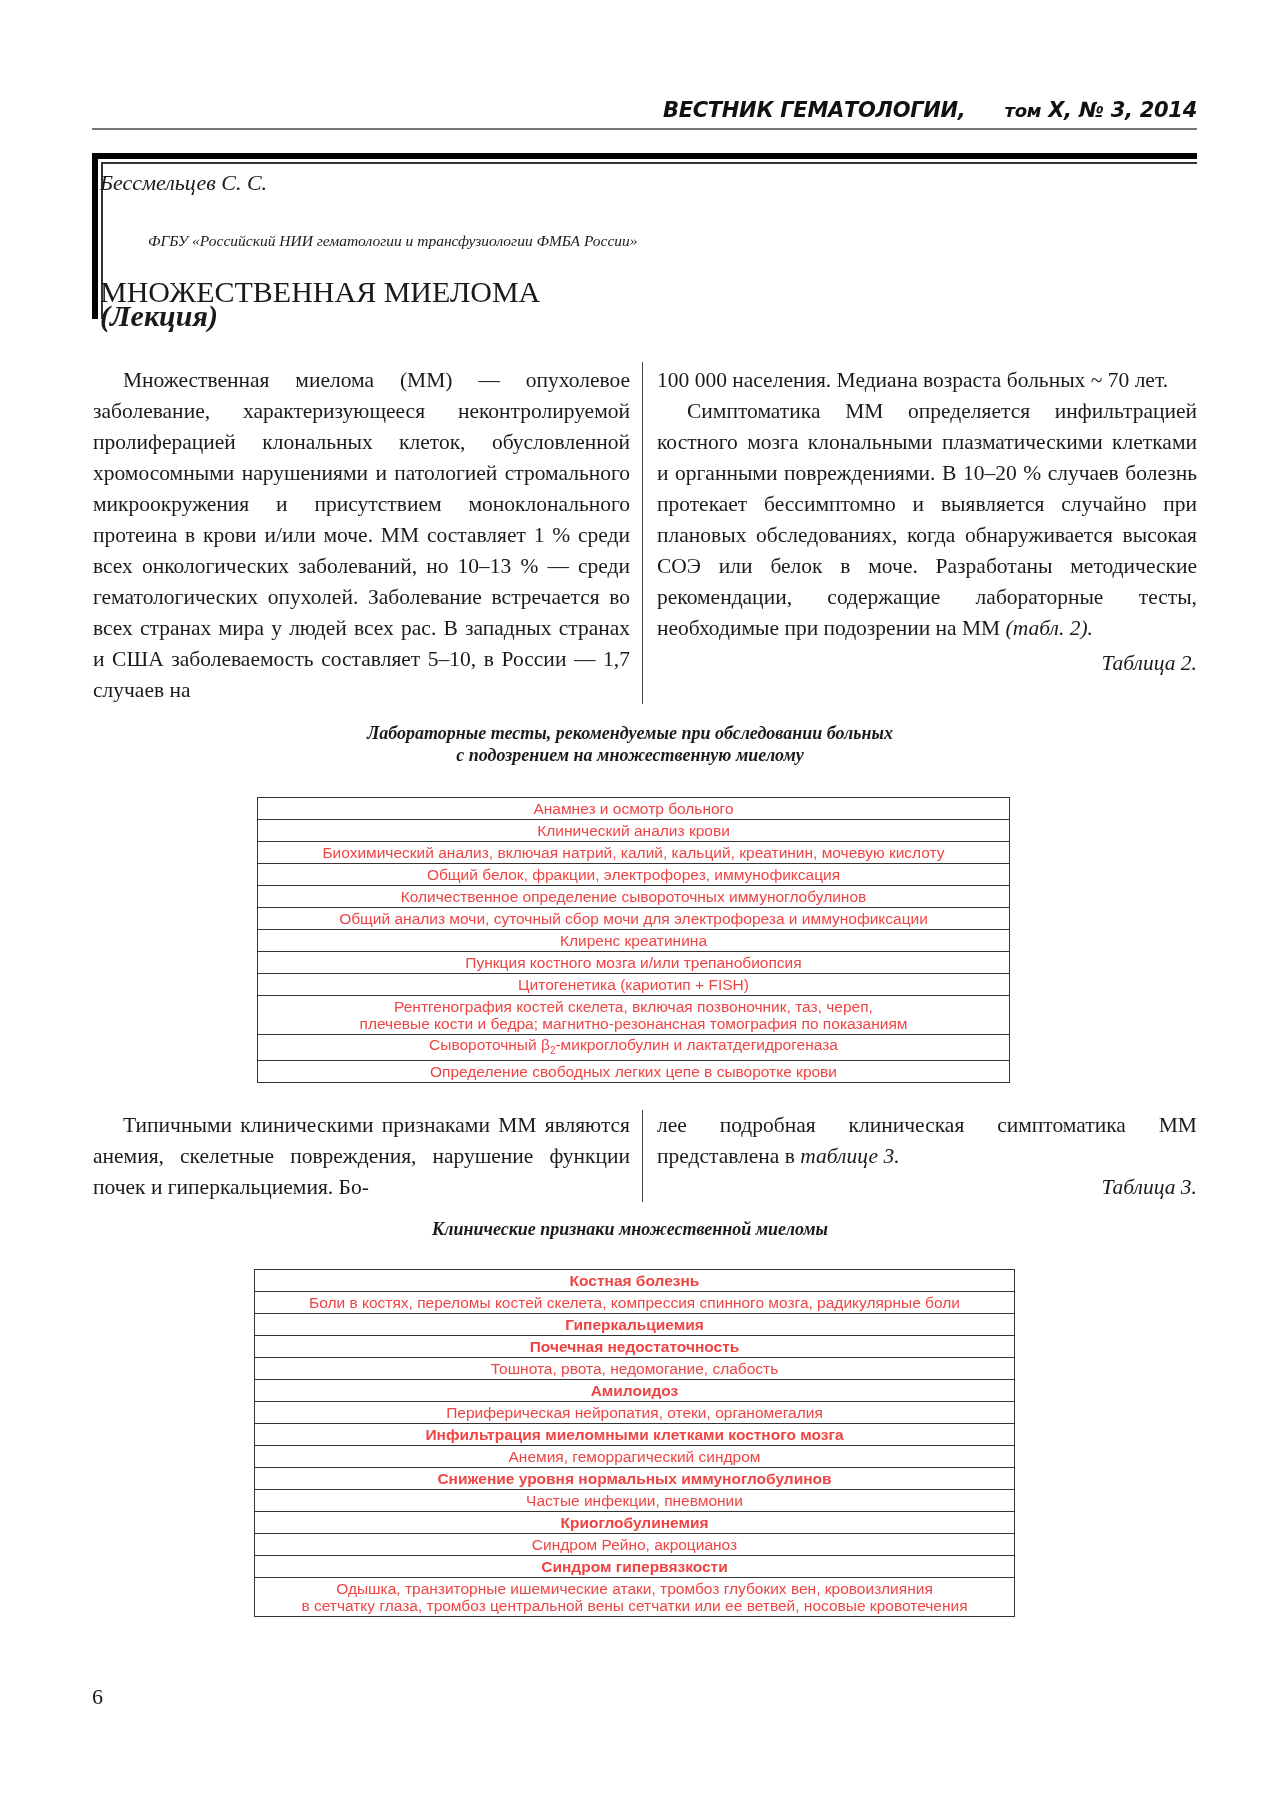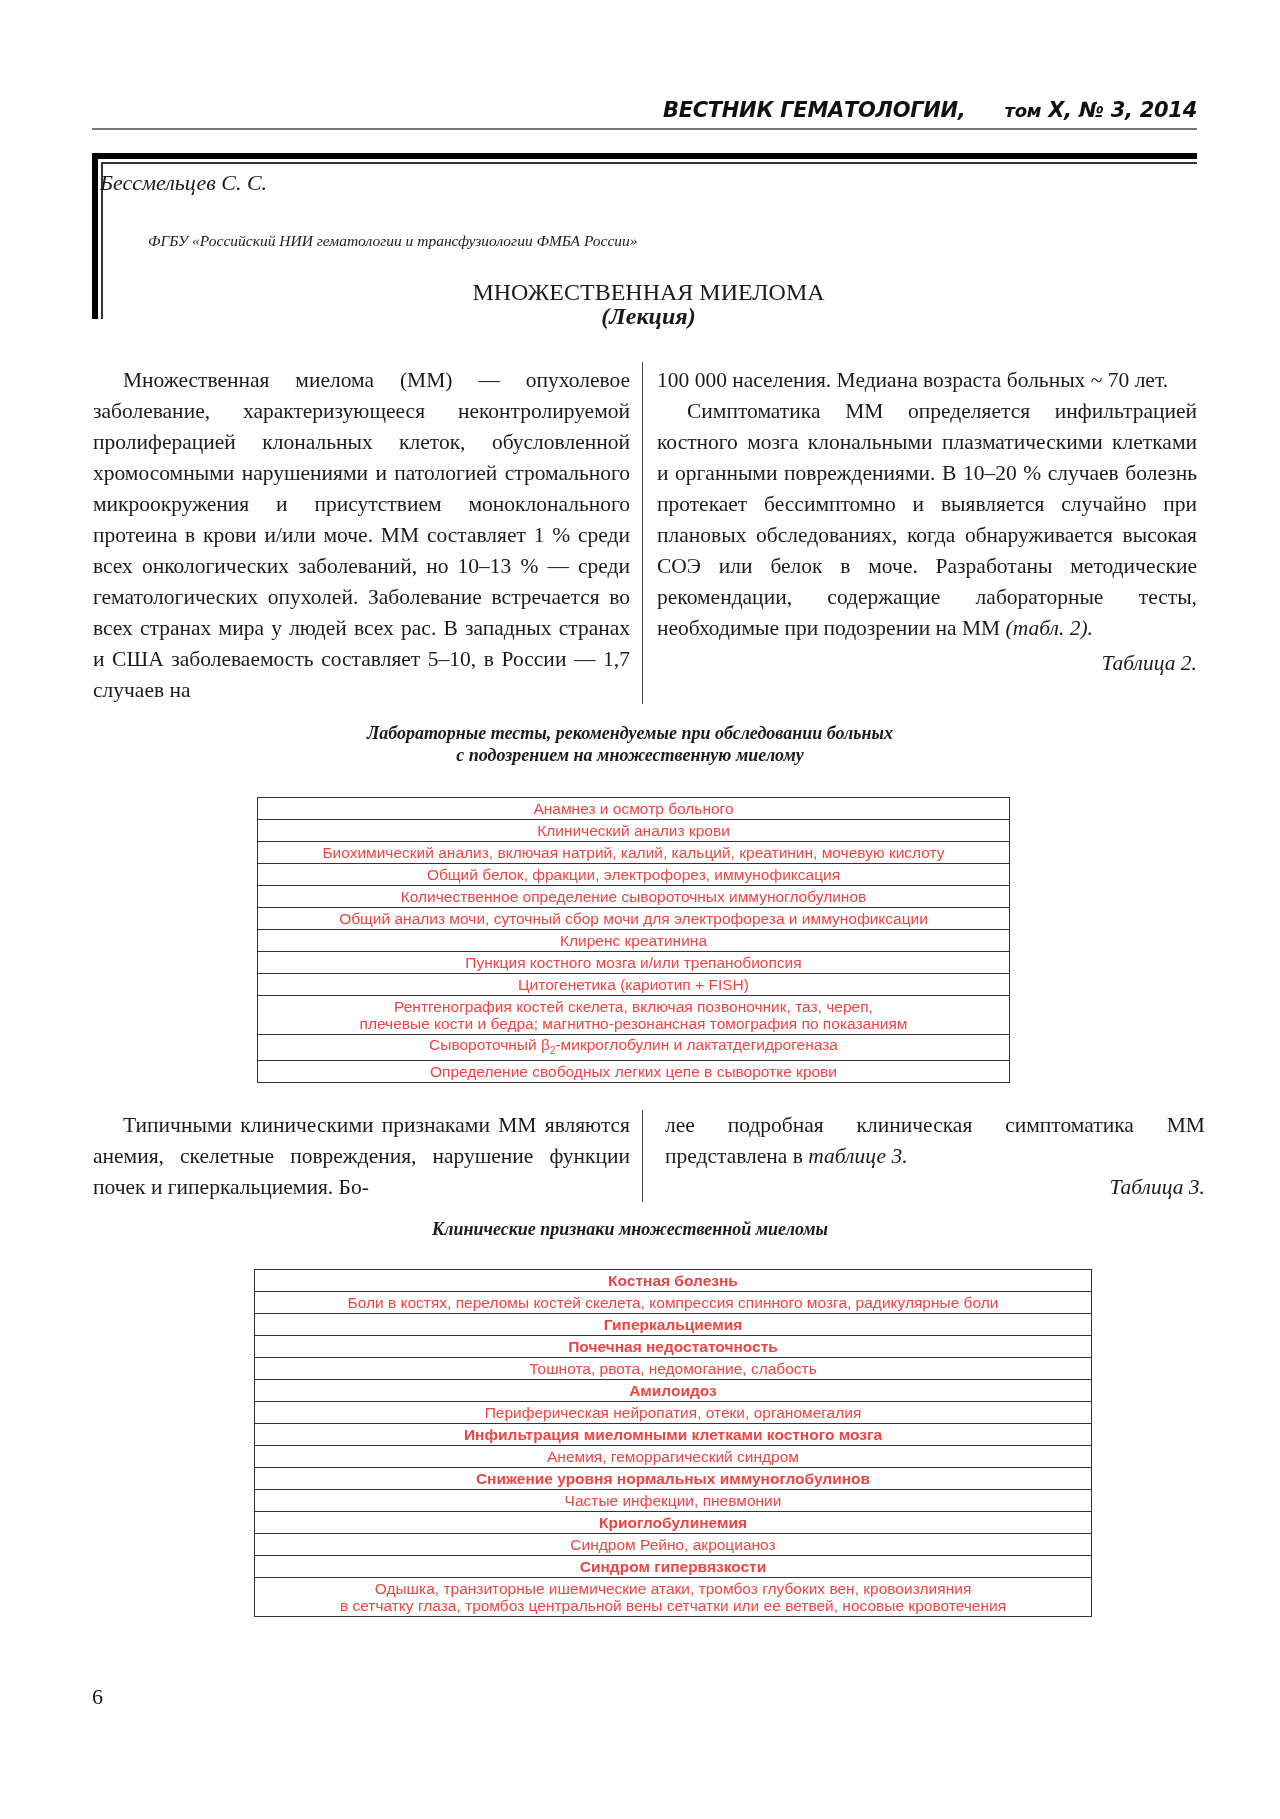--- a/index.html
+++ b/index.html
@@ -17,42 +17,42 @@
   .header-rule { left: 92px; top: 128px; width: 1105px; height: 2px; background: #777; }
 
   
   .frame-top-thick { left: 92px; top: 153px; width: 1105px; height: 6px; background: #000; }
   .frame-top-thin  { left: 101px; top: 162px; width: 1096px; height: 2px; background: #333; }
   .frame-left-thick { left: 92px; top: 153px; width: 6px; height: 166px; background: #000; }
   .frame-left-thin  { left: 101px; top: 162px; width: 2px; height: 157px; background: #333; }
 
   .author { left: 100px; width: 1097px; top: 170px; text-align: left; font-size: 22px; font-style: italic; }
   .affiliation { left: 148px; top: 232px; font-size: 15.5px; font-style: italic; }
-  .article-title { left: 100px; width: 1097px; top: 280px; text-align: center; font-size: 24px; line-height: 24px; }
+  .article-title { left: 100px; width: 1097px; top: 280px; font-size: 30px; line-height: 24px; }
   .article-subtitle { font-style: italic; font-weight: bold; }
 
   
   .col { font-size: 21.5px; line-height: 31px; text-align: justify; }
   .col p { margin: 0; }
   .indent { text-indent: 30px; }
   .col-left-1  { left: 93px; top: 365px; width: 537px; }
   .col-right-1 { left: 657px; top: 365px; width: 540px; }
   .divider-1 { left: 642px; top: 362px; width: 1px; height: 342px; background: #444; }
 
   .table-caption-label { font-style: italic; font-size: 21.5px; text-align: right; }
   .tbl-title { text-align: center; font-style: italic; font-weight: bold; font-size: 18px; line-height: 22px; }
 
   table.dt { border-collapse: collapse; font-family: "Liberation Sans", "DejaVu Sans", sans-serif; font-size: 15.5px; color: #ef4444; }
   table.dt td { border: 1.5px solid #333; text-align: center; padding: 0 4px; line-height: 19px; height: 21px; }
   table.dt td.bold { font-weight: bold; }
   .t2 { left: 257px; top: 797px; width: 753px; }
-  .t3 { left: 254px; top: 1269px; width: 838px; }
+  .t3 { left: 254px; top: 1269px; width: 761px; }
 
   .col-left-2  { left: 93px; top: 1110px; width: 537px; }
-  .col-right-2 { left: 657px; top: 1110px; width: 540px; margin-left: 8px; }
+  .col-right-2 { left: 657px; top: 1110px; width: 540px; }
   .divider-2 { left: 642px; top: 1110px; width: 1px; height: 92px; background: #444; }
 
   .page-number { left: 92px; top: 1684px; font-size: 22px; }
   sub { font-size: 10px; }
 </style>
 </head>
 <body>
 
 <div class="abs journal-title">
   <span>ВЕСТНИК ГЕМАТОЛОГИИ,</span>

